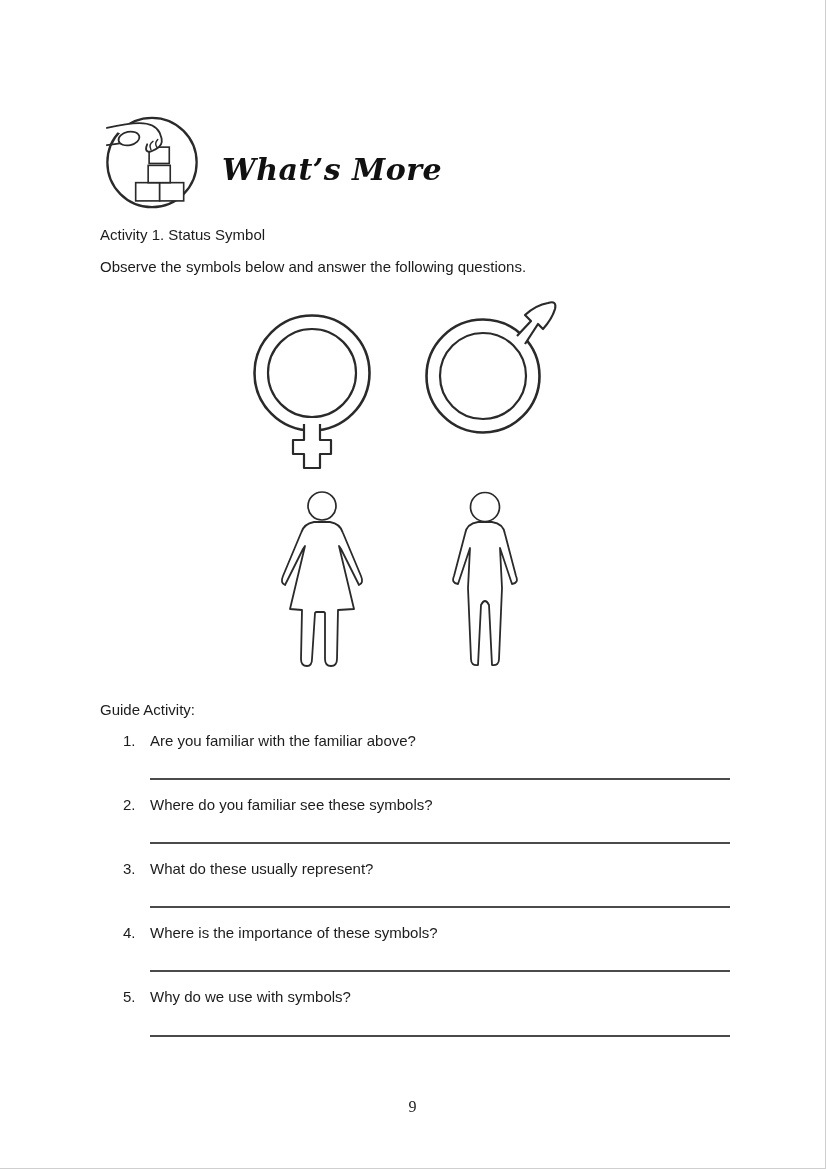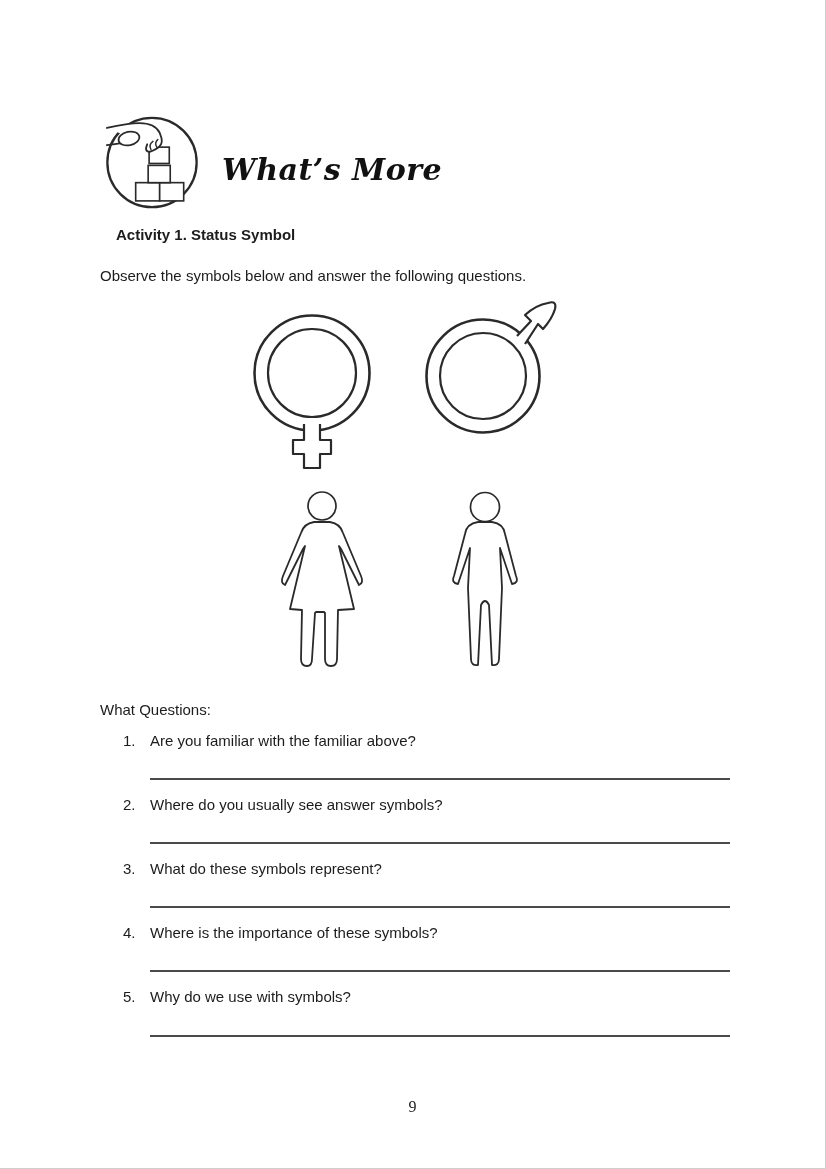--- a/index.html
+++ b/index.html
@@ -8,22 +8,22 @@
     font-family:"Liberation Sans", sans-serif; color:#1c1c1c; overflow:hidden;
     border-right:1px solid #cfcfcf; border-bottom:1px solid #cfcfcf;
     box-sizing:border-box;
   }
   .header-icon { position:absolute; left:104px; top:114px; width:96px; height:97px; }
   .page-title {
     position:absolute; left:222px; top:155px;
     font-family:"DejaVu Serif", serif; font-weight:bold; font-style:italic;
     font-size:30px; letter-spacing:0.5px; line-height:1; color:#111;
   }
-  .activity-heading { position:absolute; left:116px; top:226px; font-size:15px; font-weight:bold; line-height:1.25; }
-  .intro { position:absolute; left:100px; top:258px; font-size:15px; line-height:1.25;margin-top:9px; }
+  .activity-heading { position:absolute; left:100px; top:226px; font-size:15px; font-weight:normal; line-height:1.25; }
+  .intro { position:absolute; left:100px; top:258px; font-size:15px; line-height:1.25; }
   .sym-female { position:absolute; left:250px; top:312px; width:124px; height:160px; }
   .sym-male   { position:absolute; left:424px; top:300px; width:140px; height:136px; }
   .fig-female { position:absolute; left:277px; top:489px; width:90px;  height:182px; }
   .fig-male   { position:absolute; left:445px; top:489px; width:80px;  height:182px; }
   .guide-heading { position:absolute; left:100px; top:701px; font-size:15px; }
   .q-row { position:absolute; left:123px; font-size:15px; display:flex; line-height:1.3; }
   .q-num { flex:0 0 27px; width:27px; }
   .answer-line { position:absolute; left:150px; width:580px; height:0; border-bottom:2px solid #4a4a4a; }
   .page-number {
     position:absolute; left:0; top:1098px; width:100%; text-align:center;
@@ -100,37 +100,37 @@
            L 9,87 Q 6,94 13,95 L 25,59
            L 23,99 L 26,170 Q 26,177 33,176
            L 36,116 Q 40,108 44,116 L 47,176
            Q 54,177 54,170 L 57,99
            L 55,59 L 67,95 Q 74,94 71,87 L 60,45
            C 59,38 54,34 47,33 Z"></path>
       <circle class="ink" cx="40" cy="18" r="14.5" stroke-width="1.7"></circle>
     </svg>
   </div>
 
-  <div class="guide-heading">What Questions:</div>
+  <div class="guide-heading">Guide Activity:</div>
 
   <div class="q-row" style="top:731px;">
     <span class="q-num">1.</span>
     <span>Are you familiar with the familiar above?</span>
   </div>
   <div class="answer-line" style="top:778px;"></div>
 
   <div class="q-row" style="top:795px;">
     <span class="q-num">2.</span>
-    <span>Where do you usually see answer symbols?</span>
+    <span>Where do you familiar see these symbols?</span>
   </div>
   <div class="answer-line" style="top:842px;"></div>
 
   <div class="q-row" style="top:859px;">
     <span class="q-num">3.</span>
-    <span>What do these symbols represent?</span>
+    <span>What do these usually represent?</span>
   </div>
   <div class="answer-line" style="top:906px;"></div>
 
   <div class="q-row" style="top:923px;">
     <span class="q-num">4.</span>
     <span>Where is the importance of these symbols?</span>
   </div>
   <div class="answer-line" style="top:970px;"></div>
 
   <div class="q-row" style="top:987px;">

